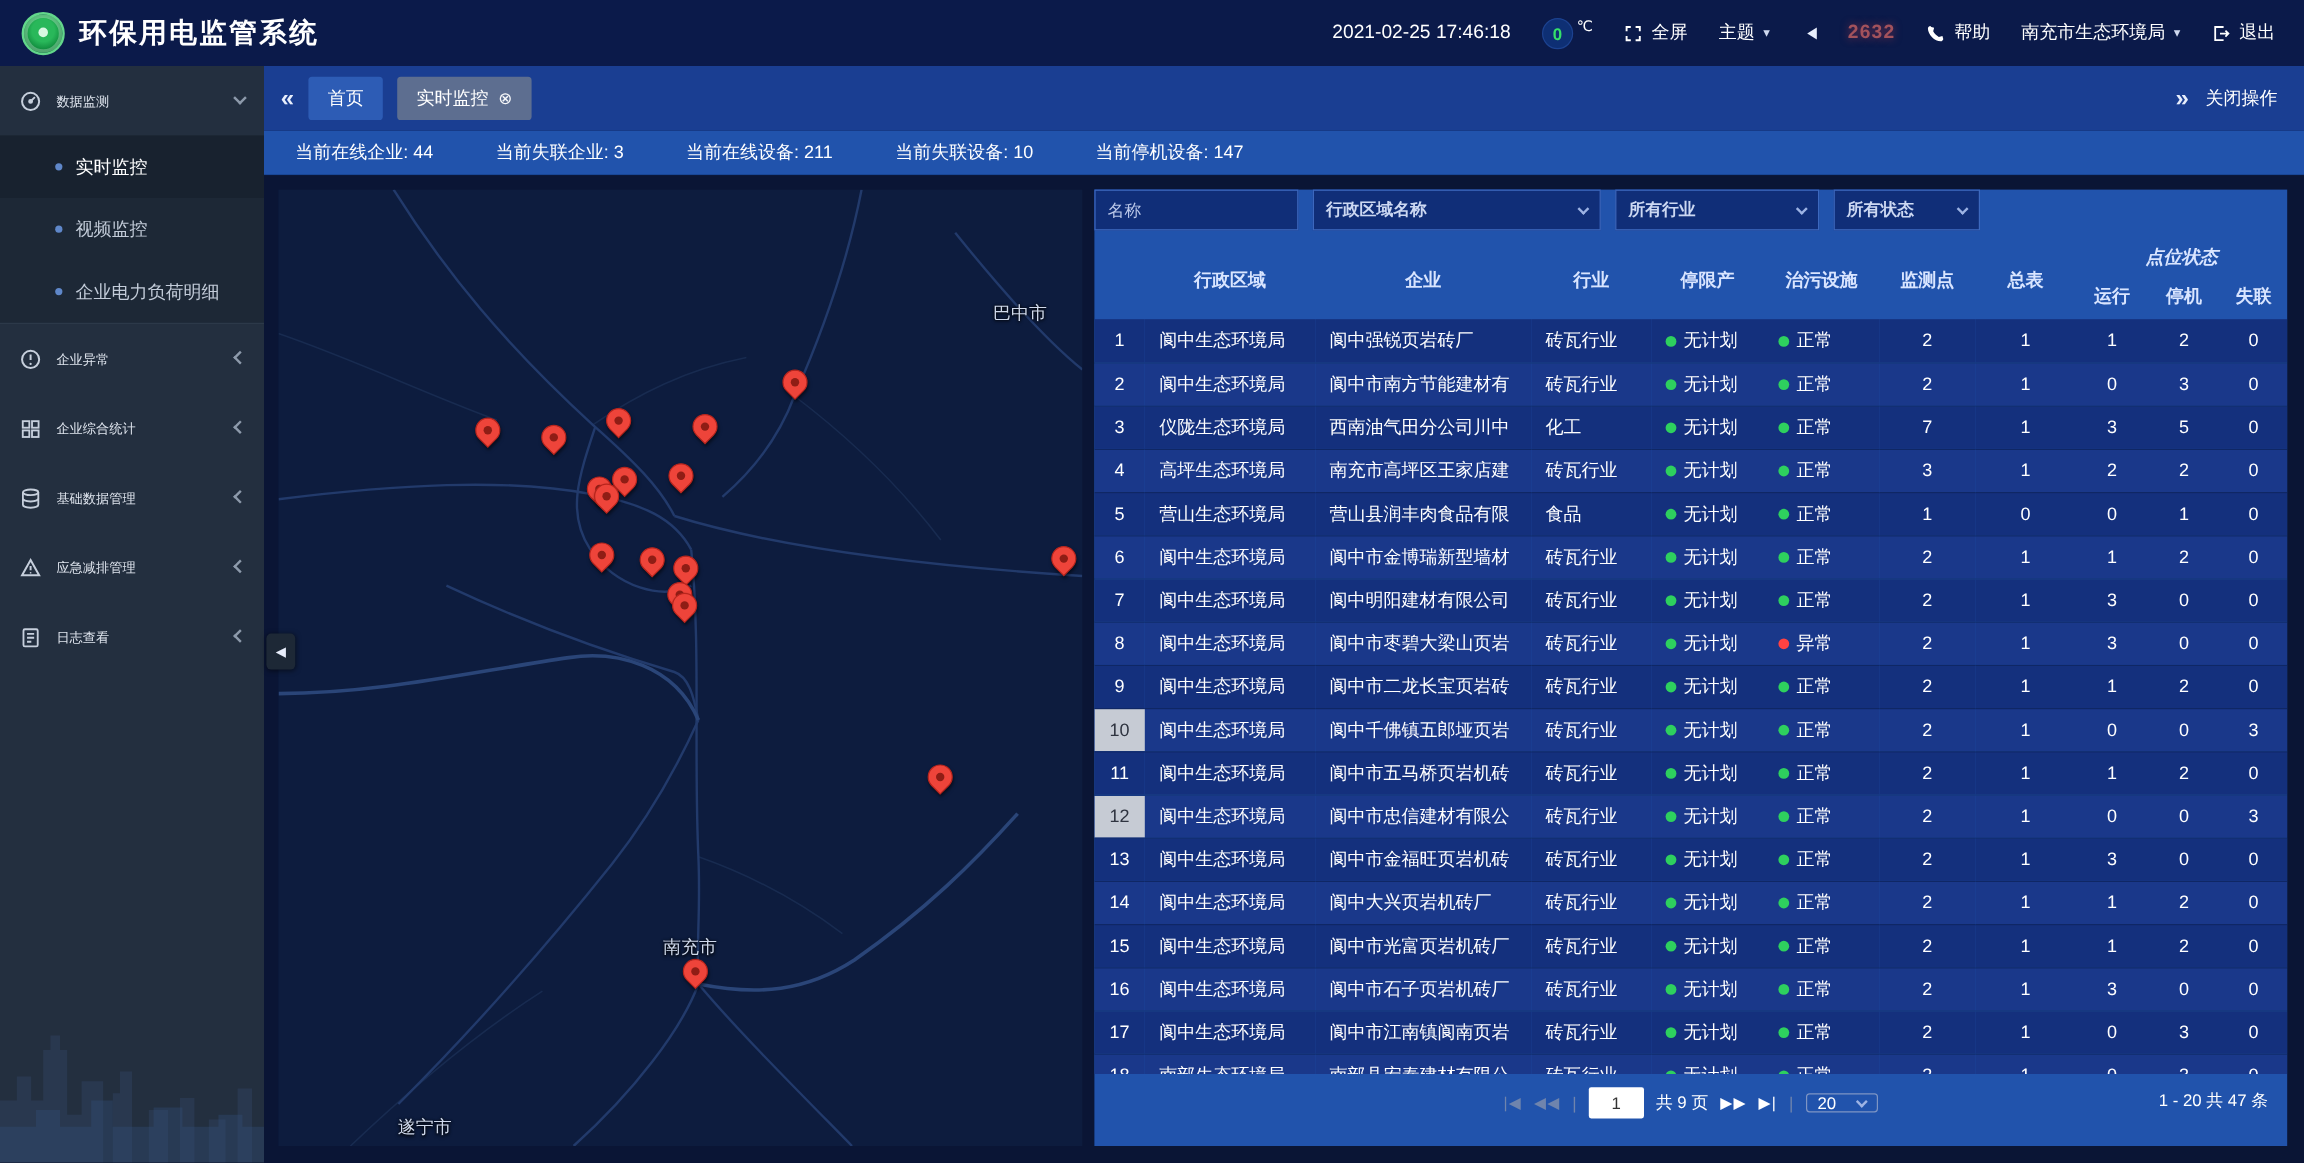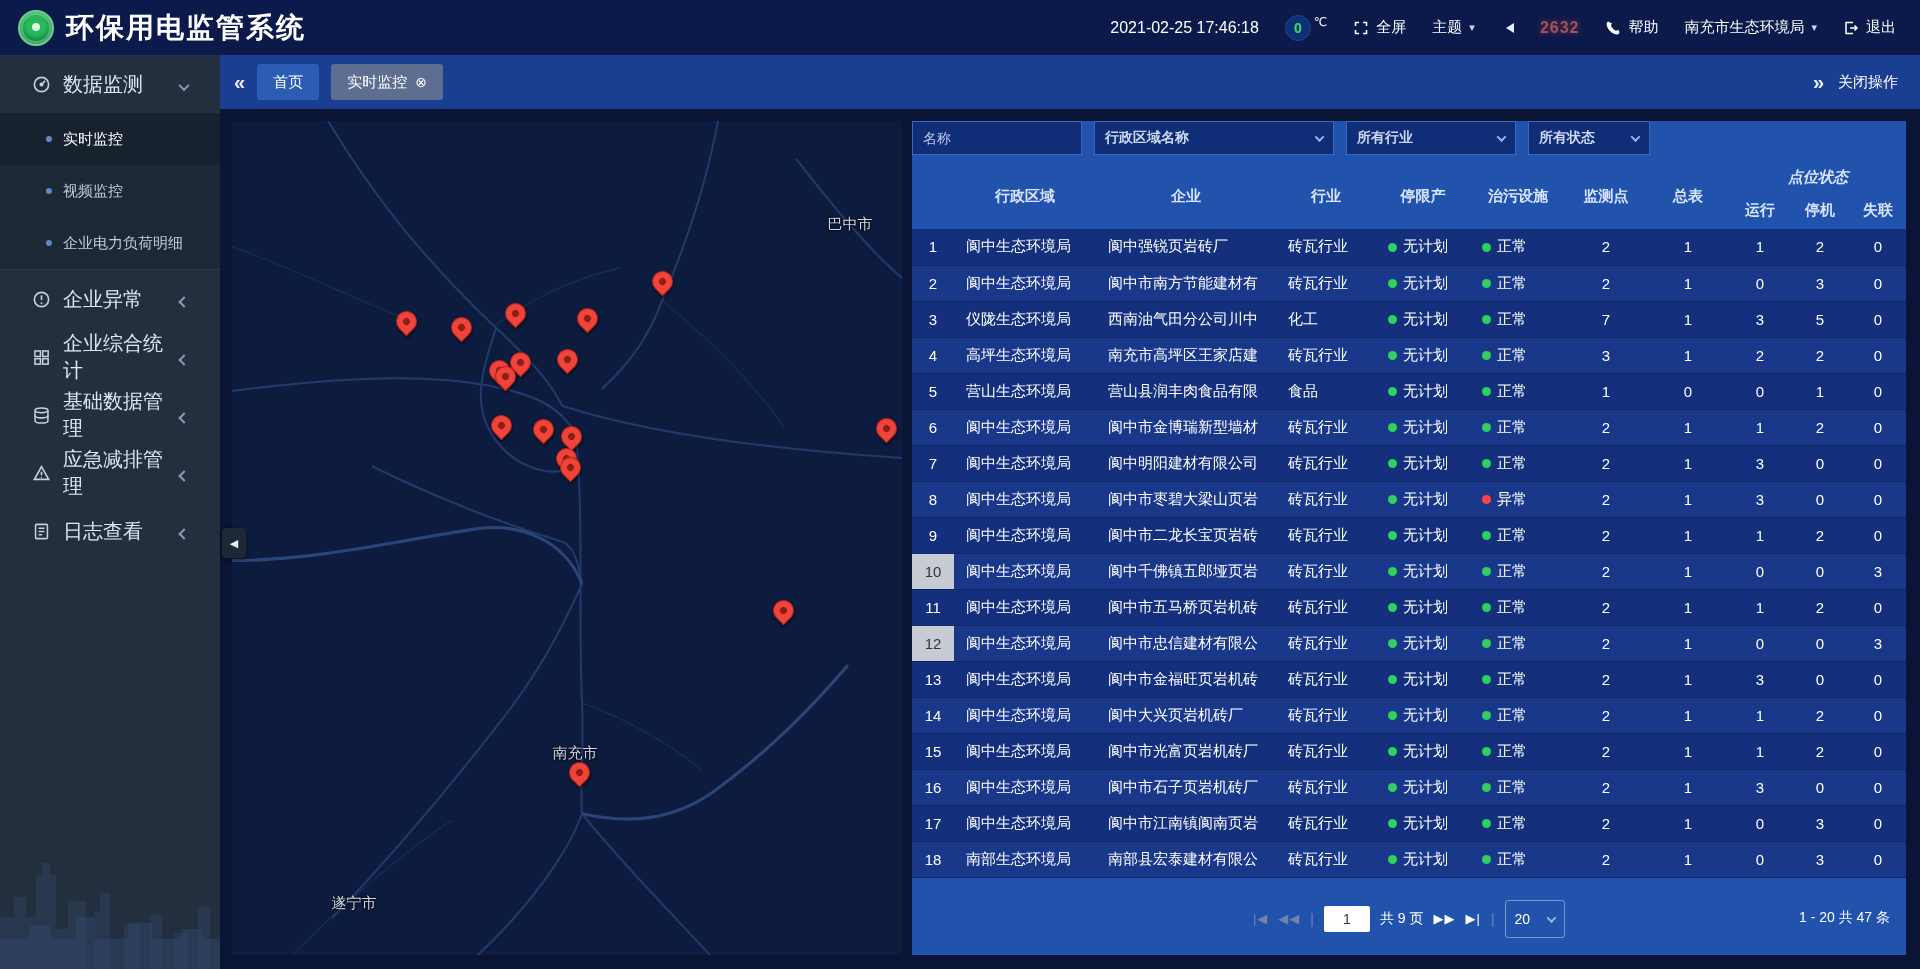--- a/index.html
+++ b/index.html
@@ -9,42 +9,42 @@
 
   
   .topbar { height:55px; background:#0b1a4a; display:flex; align-items:center;
     padding:0 24px 0 18px; color:#fff; }
   .logo { width:36px; height:36px; border-radius:50%; flex:none;
     background:radial-gradient(circle at 50% 42%, #29b85a 0 38%, #0f8a3c 66%, #0a6a2d 100%);
     border:2px solid #63d68b; box-shadow:inset 0 0 0 3px rgba(255,255,255,.28);
     margin-right:12px; position:relative; }
   .logo::after { content:""; position:absolute; left:12px; top:11px; width:8px; height:8px;
     border-radius:50%; background:#eafff0; opacity:.9; }
-  .app-title { font-size:28px; font-weight:bold; letter-spacing:2px; }
+  .app-title { font-size:23px; font-weight:bold; letter-spacing:2px; }
   .top-right { margin-left:auto; display:flex; align-items:center; gap:26px; font-size:15px; }
   .datetime { font-size:16px; }
   .temp { display:flex; align-items:flex-start; gap:3px; }
   .temp-badge { width:26px; height:26px; border-radius:50%; background:#0e2f74; color:#35e06a;
     display:flex; align-items:center; justify-content:center; font-size:14px; font-weight:bold;
     border:1px solid #1c4290; }
   .temp-unit { font-size:12px; margin-top:0; }
   .top-item { display:flex; align-items:center; gap:7px; cursor:pointer; white-space:nowrap; }
   .top-item svg { width:16px; height:16px; display:block; }
   .caret { font-size:11px; color:#cfd9f0; }
   .tri-left { width:0; height:0; border:5px solid transparent; border-right:8px solid #e8eefc; }
   .marquee-count { color:#a2525c; font-weight:bold; font-size:16px;
     text-shadow:0 0 7px rgba(170,60,72,.7); letter-spacing:1px; }
 
   
   .body-row { display:flex; height:914px; }
 
   
   .sidebar { width:220px; flex:none; background:#232f3f; color:#dfe5ee; position:relative; overflow:hidden; }
-  .side-item { height:58px; display:flex; align-items:center; padding:0 32px; gap:12px;
-    font-size:20px; cursor:pointer; }
+  .side-item { height:58px; display:flex; align-items:center; padding:0 16px; gap:12px;
+    font-size:11px; cursor:pointer; }
   .side-item .s-icon { width:19px; height:19px; color:#c6cfdc; flex:none; }
   .side-item .s-icon svg { width:100%; height:100%; display:block; }
   .side-item .chev-wrap { margin-left:auto; }
   .chev { width:8px; height:8px; border-right:2px solid #8d9aab; border-bottom:2px solid #8d9aab;
     display:inline-block; }
   .chev.down { transform:rotate(45deg) translate(-1px,-1px); }
   .chev.left { transform:rotate(135deg); }
   .submenu { background:#1d2836; }
   .sub-item { height:52px; display:flex; align-items:center; padding-left:46px; gap:11px;
     font-size:15px; color:#c3ccd9; cursor:pointer; }
@@ -114,21 +114,21 @@
   .dot.g { background:#2ed05e; } .dot.r { background:#ff4242; }
 
   .pagination { height:60px; flex:none; display:flex; align-items:flex-start; padding-top:10px;
     color:#fff; font-size:14px; position:relative; justify-content:center; }
   .pg-group { display:flex; align-items:center; gap:10px; height:28px; }
   .pg-btn { cursor:pointer; font-size:13px; letter-spacing:1px; line-height:28px; }
   .pg-btn.disabled { color:#6f84ad; cursor:default; }
   .pg-sep { color:#6f84ad; }
   .pg-input { width:46px; height:26px; background:#fff; border:none; border-radius:2px;
     text-align:center; color:#333; font-size:14px; outline:none; }
-  .pg-size { display:flex; align-items:center; gap:8px; border:1px solid #7e95c4; height:38px;
+  .pg-size { display:flex; align-items:center; gap:8px; border:1px solid #7e95c4; height:16px;
     padding:0 9px; border-radius:3px; cursor:pointer;justify-content:center; }
   .pg-range { position:absolute; right:16px; top:14px; }
 </style>
 </head>
 <body>
 
 <div class="app">
 
   <header class="topbar">
     <div class="logo"></div>
@@ -275,20 +275,27 @@
         <div class="tab active">
           <span>实时监控</span>
           <span class="tab-close">⊗</span>
         </div>
         <div class="tabbar-right">
           <span class="tab-arrow">»</span>
           <span>关闭操作</span>
         </div>
       </div>
 
+      <div class="statusbar">
+          <span>当前在线企业: 44</span>
+          <span>当前失联企业: 3</span>
+          <span>当前在线设备: 211</span>
+          <span>当前失联设备: 10</span>
+          <span>当前停机设备: 147</span>
+        </div>
 
       <div class="main">
 
         <div class="map">
           <svg class="roads" viewBox="0 0 670 797" preserveAspectRatio="none">
             <g fill="none" stroke="#182b50" stroke-width="1.3">
               <path d="M0 120 C64 142 122 170 182 192"></path>
               <path d="M60 797 C120 740 170 700 220 668"></path>
               <path d="M430 172 C480 210 520 250 552 292"></path>
               <path d="M262 196 C300 170 340 150 390 140"></path>

